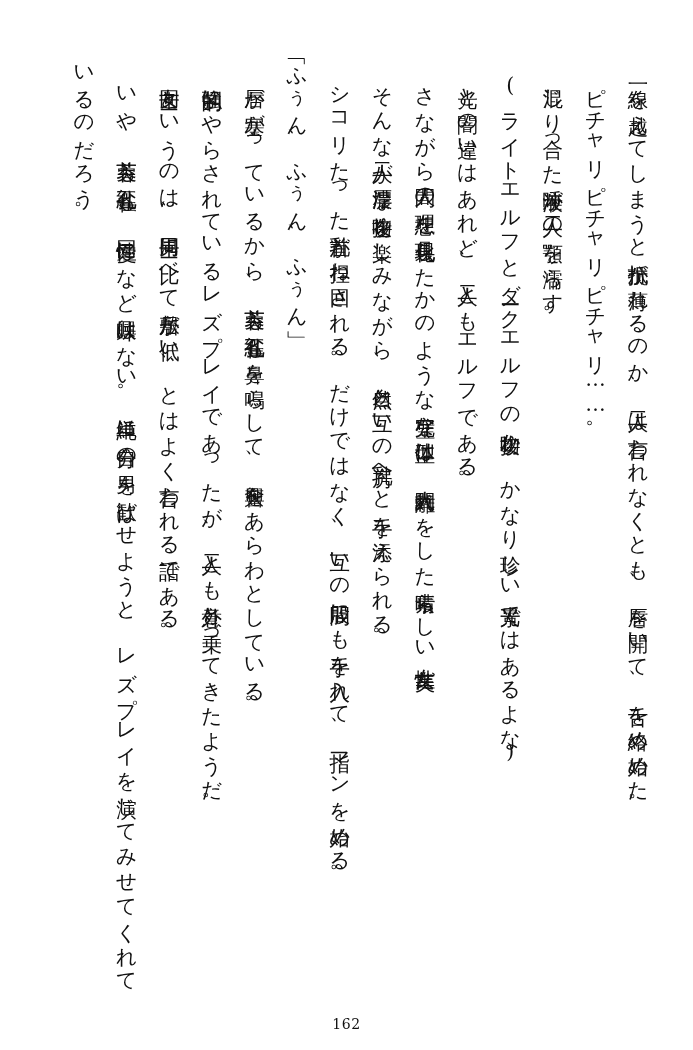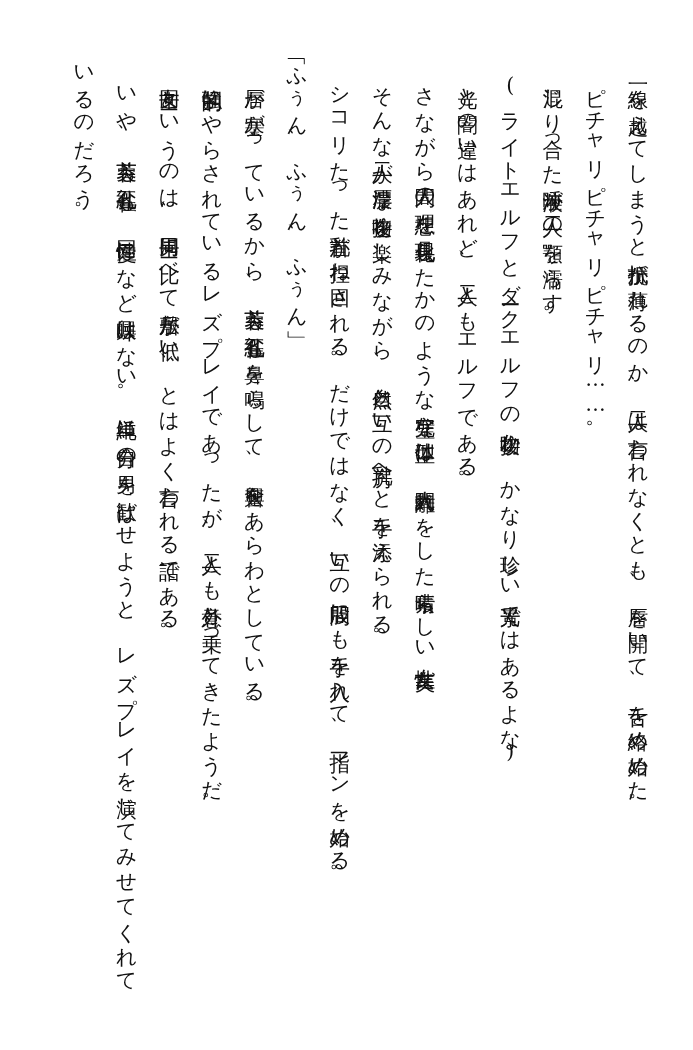--- a/index.html
+++ b/index.html
@@ -70,14 +70,15 @@
     <p class="indent">さながら人間の理想を具現化したかのような完璧な体型は、人間離れをした素晴らしい女性美だ。</p>
     <p class="indent">そんな二人が濃厚な接吻を楽しみながら、自然と互いの乳房へと手を添えられる。</p>
     <p class="indent">シコリたった乳首が捏ね回される。だけではなく、互いの股間にも手を入れて、指マンを始める。</p>
     <p>「ふぅん、ふぅん、ふぅん」</p>
     <p class="indent">唇が塞がっているから、芙蓉も紅孔雀も鼻を鳴らして、興奮をあらわとしている。</p>
     <p class="indent">強制的にやらされているレズプレイであったが、二人とも意外と乗ってきたようだ。</p>
     <p class="indent">女同士というのは、男同士に比べて敷居が低い、とはよく言われる話である。</p>
     <p class="indent">いや、芙蓉も紅孔雀も、同性愛になど興味はない。単純に自分の男を歓ばせようと、レズプレイを演じてみせてくれているのだろう。</p>
   </div>
 
+  <div class="page-number">162</div>
 
 </div>
 
 </body></html>

